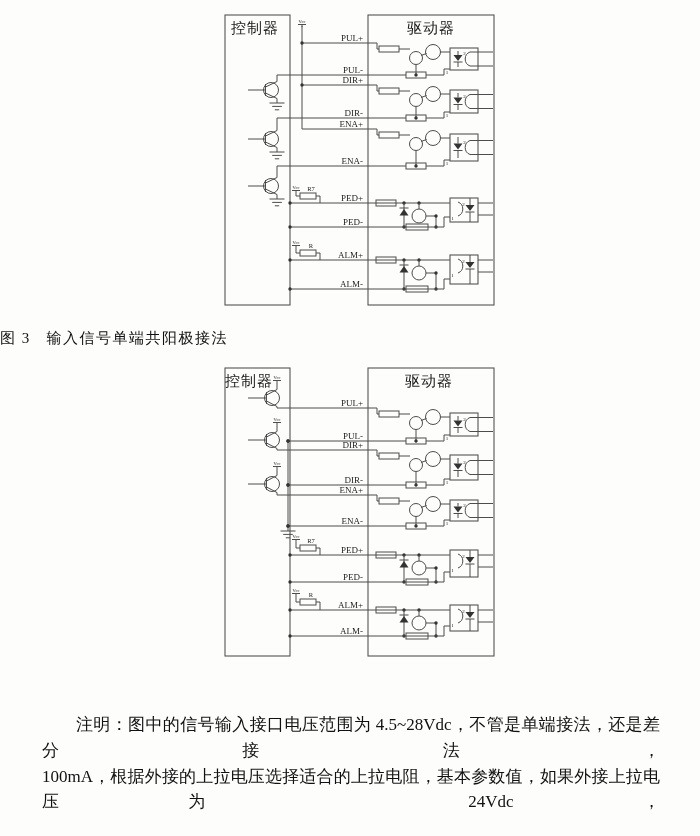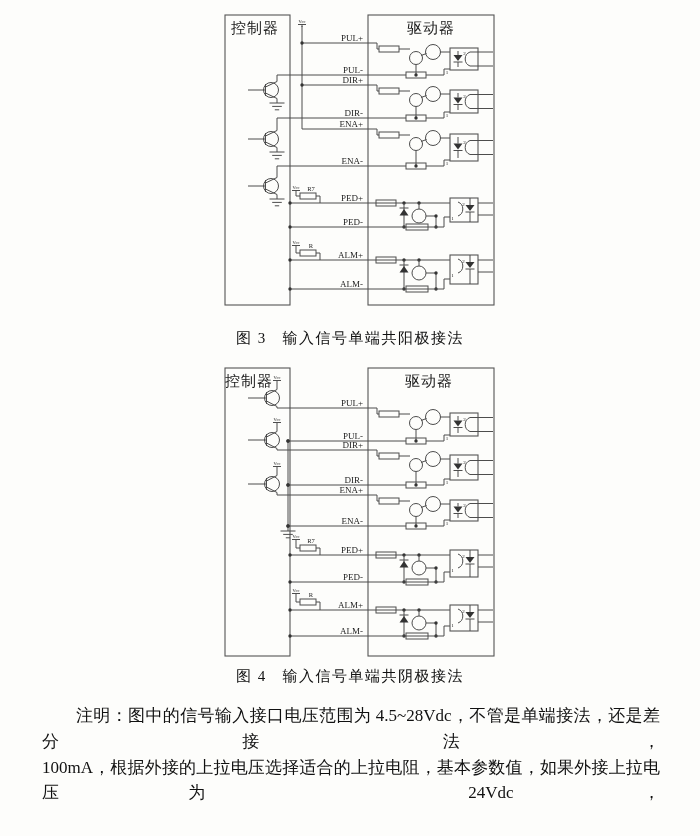--- a/index.html
+++ b/index.html
@@ -1,26 +1,26 @@
 <!DOCTYPE html>
 <html><head>
 <meta charset="utf-8">
 <style>
   html,body{margin:0;padding:0;background:#ffffff;}
   .page{position:relative;width:700px;height:836px;background:#fdfdfb;overflow:hidden;
         font-family:"Liberation Serif","DejaVu Serif",serif;color:#111;}
   svg{position:absolute;top:0;left:0;}
   svg text{font-family:"Liberation Serif","DejaVu Serif",serif;}
-  .caption{position:absolute;left:0;width:700px;text-align:center;font-size:15px;
+  .caption{position:absolute;left:0;width:700px;font-size:15px;
            letter-spacing:1.5px;color:#111;white-space:pre;}
   .note{position:absolute;top:703px;left:42px;width:618px;font-size:17px;
         line-height:25.8px;color:#111;}
   .note-line{width:100%;}
   .j{text-align:justify;text-align-last:justify;}
-  .indent{text-indent:34px;}
+  .indent{text-indent:34px;margin-top:9px;}
 </style>
 </head>
 <body>
 
 <div class="page">
   <svg id="diagram-svg" width="700" height="700" viewBox="0 0 700 700">
       <g>
         <rect x="225" y="15" width="65" height="290" fill="none" stroke="#555" stroke-width="1.1"></rect>
         <rect x="368" y="15" width="126" height="290" fill="none" stroke="#555" stroke-width="1.1"></rect>
         <text x="255" y="33" font-size="15" text-anchor="middle" fill="#1c1c1c" letter-spacing="1">控制器</text>
@@ -354,20 +354,19 @@
         <path d="M470,605 V612" fill="none" stroke="#4d4d4d" stroke-width="1"></path>
         <polygon points="465.5,612 474.5,612 470,618" fill="#333" stroke="none"></polygon>
         <path d="M465.5,619 H474.5 M470,619 V631" fill="none" stroke="#4d4d4d" stroke-width="1"></path>
         <path d="M478,610 H493 M478,622 H493" fill="none" stroke="#4d4d4d" stroke-width="1"></path>
         <text x="463.5" y="613" font-size="5" text-anchor="middle" fill="#1c1c1c">2</text>
         <text x="452.5" y="627" font-size="5" text-anchor="middle" fill="#1c1c1c">1</text>
       </g>
     </svg>
 
   <div class="caption" style="top:329px">图 3   输入信号单端共阳极接法</div>
-  <div class="caption" style="top:667px">图 4   输入信号单端共阴极接法</div>
 
   <div class="note">
     <div class="note-line j indent">注明：图中的信号输入接口电压范围为 4.5~28Vdc，不管是单端接法，还是差分接法，</div>
     <div class="note-line j">100mA，根据外接的上拉电压选择适合的上拉电阻，基本参数值，如果外接上拉电压为 24Vdc，</div>
 
   </div>
 </div>
 
 </body></html>

